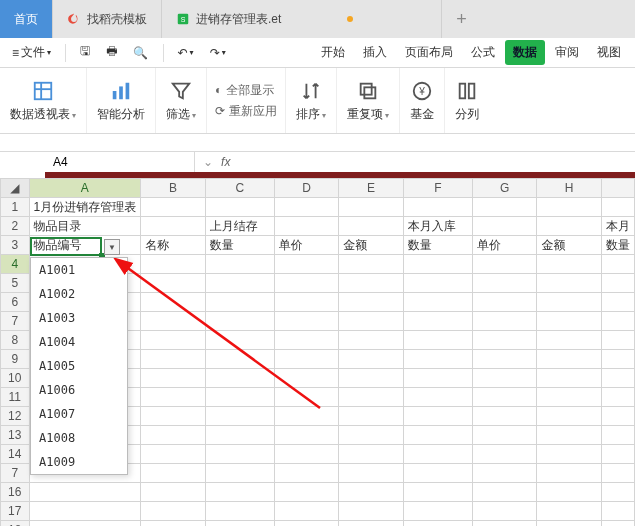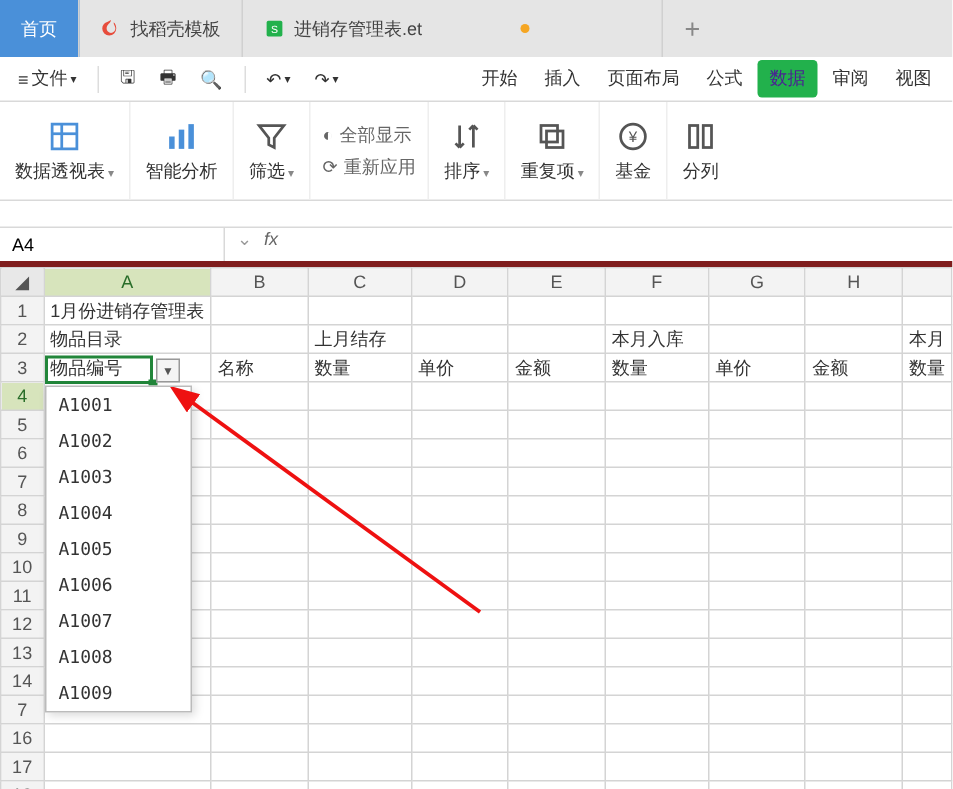--- a/index.html
+++ b/index.html
@@ -12,33 +12,33 @@
   .doc-tab .ico { width: 14px; height: 14px; display: inline-flex; align-items: center; justify-content: center; }
   .doc-tab .add { font-size: 18px; color: #888; }
   .dirty-dot { width:6px;height:6px;border-radius:50%;background:#f5a623;margin-left:60px; }
 
   
   .menu-row { height: 30px; border-bottom: 1px solid #d9d9d9; display: flex; align-items: center; padding: 0 6px; gap: 4px; }
   .menu-btn { padding: 4px 6px; display: flex; align-items: center; gap: 2px; cursor: pointer; border-radius: 3px; }
   .menu-sep { width:1px; height:18px; background:#ddd; margin:0 4px; }
   .menu-tabs { display:flex; gap:2px; margin-left:auto; }
   .menu-tab { padding:4px 8px; cursor:pointer; }
-  .menu-tab.active { background:#22b14c; color:#4c1d95; border-radius:3px; }
+  .menu-tab.active { background:#22b14c; color:#0f172a; border-radius:3px;font-weight:bold; }
 
   
   .ribbon { height: 66px; border-bottom:1px solid #d9d9d9; display:flex; align-items:stretch; }
   .rib-group { display:flex; flex-direction:column; align-items:center; justify-content:center; padding:0 10px; border-right:1px solid #eee; cursor:pointer; }
   .rib-group .big-ico { font-size:20px; height:26px; display:flex; align-items:center; color:#555; }
   .rib-group .lbl { font-size:12px; color:#333; margin-top:2px; white-space:nowrap; }
   .rib-group .drop::after { content:"▾"; font-size:8px; margin-left:2px; color:#888; }
   .rib-sub { display:flex; flex-direction:column; justify-content:center; gap:4px; padding:0 8px; border-right:1px solid #eee; }
   .rib-sub .line { display:flex; align-items:center; gap:4px; font-size:12px; color:#666; cursor:pointer; white-space:nowrap; }
 
   
-  .fx-row { height:26px; border-bottom:4px solid #7f1d1d; display:flex; align-items:flex-start; }
+  .fx-row { height:26px; border-bottom:6px solid #7f1d1d; display:flex; align-items:center;margin-left:45px; }
   .name-box { width:150px; height:100%; border-right:1px solid #d9d9d9; display:flex; align-items:center; padding:0 8px; }
   .name-box input { border:none; outline:none; width:100%; font-size:12px; }
   .fx-btns { display:flex; align-items:center; gap:8px; padding:0 8px; color:#999; }
   .fx-label { font-style:italic; color:#666; }
 
   
   .spacer { height:18px; border-bottom:1px solid #d9d9d9; }
 
   
   .grid { position:relative; }

